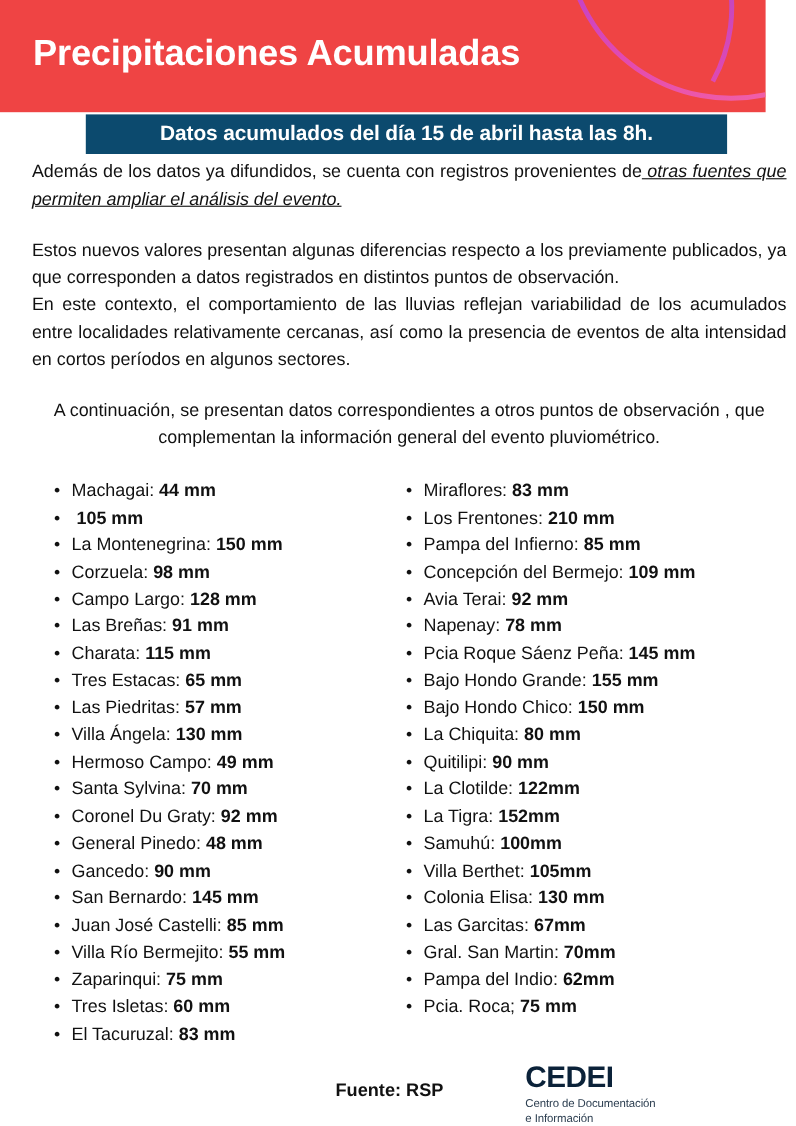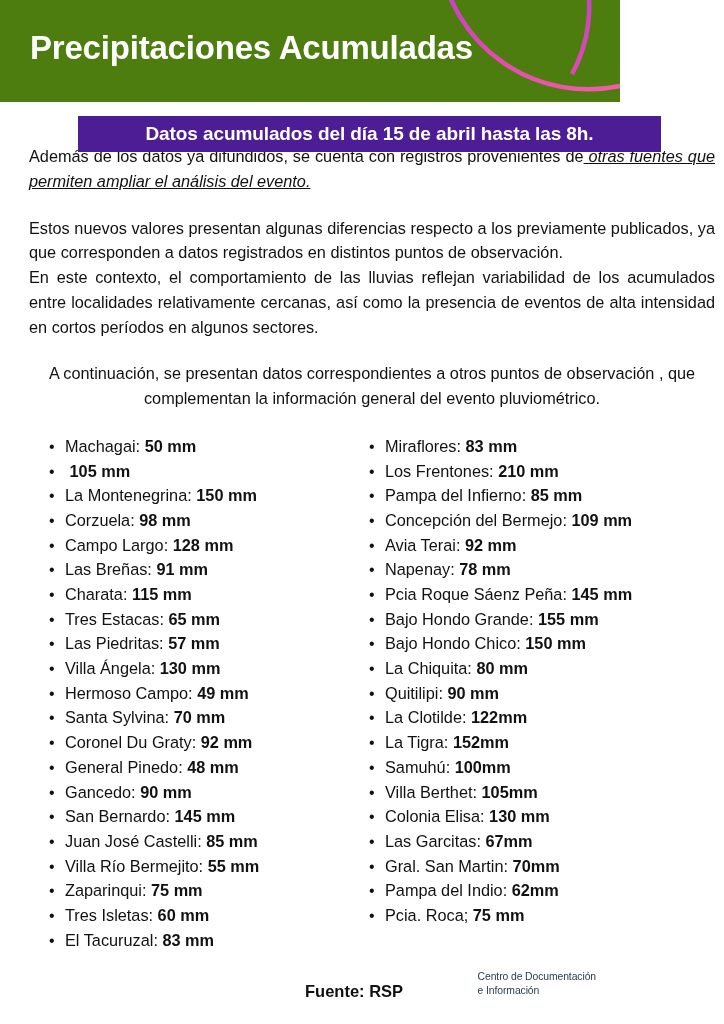--- a/index.html
+++ b/index.html
@@ -12,23 +12,23 @@
     background: #ffffff;
     font-family: "Liberation Sans", sans-serif;
     color: #1a1a1a;
     overflow: hidden;
     position: relative;
   }
 
   
   .header {
     position: relative;
-    width: 620px;
+    width: 696px;
     height: 102px;
-    background: #4d7c0f;
+    background: #ef4444;
     overflow: hidden;
   }
   .header-deco {
     position: absolute;
     top: 0;
     right: 0;
     width: 300px;
     height: 102px;
     pointer-events: none;
   }
@@ -45,24 +45,24 @@
   }
 
   
   .banner-wrap {
     position: relative;
     height: 42px;
   }
   .banner {
     position: absolute;
     left: 78px;
-    top: 14px;
+    top: 2px;
     width: 583px;
     height: 36px;
-    background: #4c1d95;
+    background: #0c4a6e;
     display: flex;
     align-items: center;
     justify-content: center;
   }
   .banner-text {
     color: #ffffff;
     font-size: 19px;
     font-weight: bold;
     letter-spacing: -0.1px;
     white-space: nowrap;
@@ -196,21 +196,21 @@
 
   <p class="para">En este contexto, el comportamiento de las lluvias reflejan variabilidad de los acumulados entre localidades relativamente cercanas, así como la presencia de eventos de alta intensidad en cortos períodos en algunos sectores.</p>
 
   <div class="gap-lg"></div>
 
   <p class="para nojust">A continuación, se presentan datos correspondientes a otros puntos de observación , que complementan la información general del evento pluviométrico.</p>
 </div>
 
 <div class="lists">
   <div class="col col-left" id="col-left">
-      <div class="row"><span class="bullet">•</span><span class="row-label">Machagai:</span>&nbsp;<span class="row-value">50 mm</span></div>
+      <div class="row"><span class="bullet">•</span><span class="row-label">Machagai:</span>&nbsp;<span class="row-value">44 mm</span></div>
       <div class="row"><span class="bullet">•</span>&nbsp;<span class="row-value">105 mm</span></div>
       <div class="row"><span class="bullet">•</span><span class="row-label">La Montenegrina:</span>&nbsp;<span class="row-value">150 mm</span></div>
       <div class="row"><span class="bullet">•</span><span class="row-label">Corzuela:</span>&nbsp;<span class="row-value">98 mm</span></div>
       <div class="row"><span class="bullet">•</span><span class="row-label">Campo Largo:</span>&nbsp;<span class="row-value">128 mm</span></div>
       <div class="row"><span class="bullet">•</span><span class="row-label">Las Breñas:</span>&nbsp;<span class="row-value">91 mm</span></div>
       <div class="row"><span class="bullet">•</span><span class="row-label">Charata:</span>&nbsp;<span class="row-value">115 mm</span></div>
       <div class="row"><span class="bullet">•</span><span class="row-label">Tres Estacas:</span>&nbsp;<span class="row-value">65 mm</span></div>
       <div class="row"><span class="bullet">•</span><span class="row-label">Las Piedritas:</span>&nbsp;<span class="row-value">57 mm</span></div>
       <div class="row"><span class="bullet">•</span><span class="row-label">Villa Ángela:</span>&nbsp;<span class="row-value">130 mm</span></div>
       <div class="row"><span class="bullet">•</span><span class="row-label">Hermoso Campo:</span>&nbsp;<span class="row-value">49 mm</span></div>
@@ -245,18 +245,19 @@
       <div class="row"><span class="bullet">•</span><span class="row-label">Las Garcitas:</span>&nbsp;<span class="row-value">67mm</span></div>
       <div class="row"><span class="bullet">•</span><span class="row-label">Gral. San Martin:</span>&nbsp;<span class="row-value">70mm</span></div>
       <div class="row"><span class="bullet">•</span><span class="row-label">Pampa del Indio:</span>&nbsp;<span class="row-value">62mm</span></div>
       <div class="row"><span class="bullet">•</span><span class="row-label">Pcia. Roca;</span>&nbsp;<span class="row-value">75 mm</span></div>
     </div>
 </div>
 
 <div class="footer">
   <div class="footer-source">Fuente: RSP</div>
   <div class="logo">
+    <div class="logo-mark">CEDEI</div>
     <div class="logo-sub">
       <div>Centro de Documentación</div>
       <div>e Información</div>
     </div>
   </div>
 </div>
 
 </body></html>

